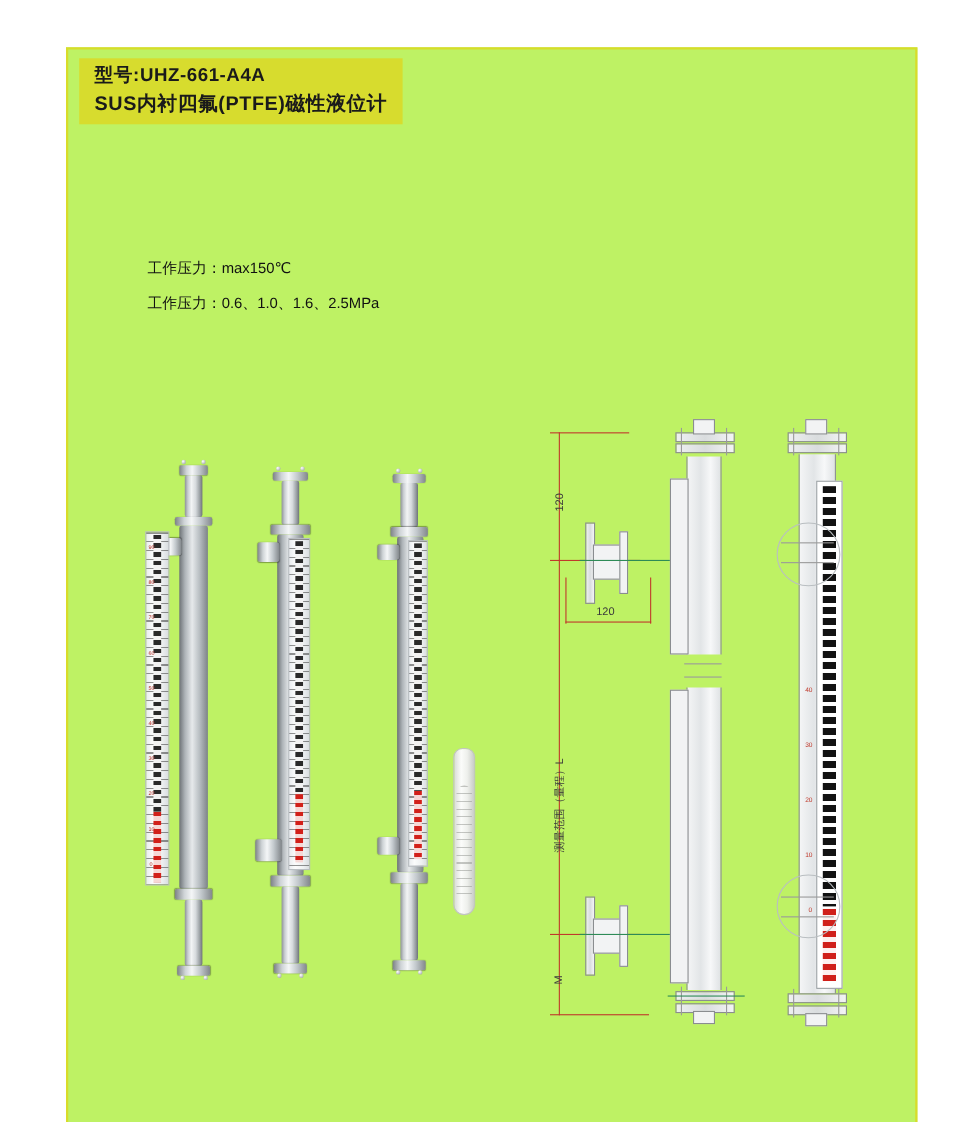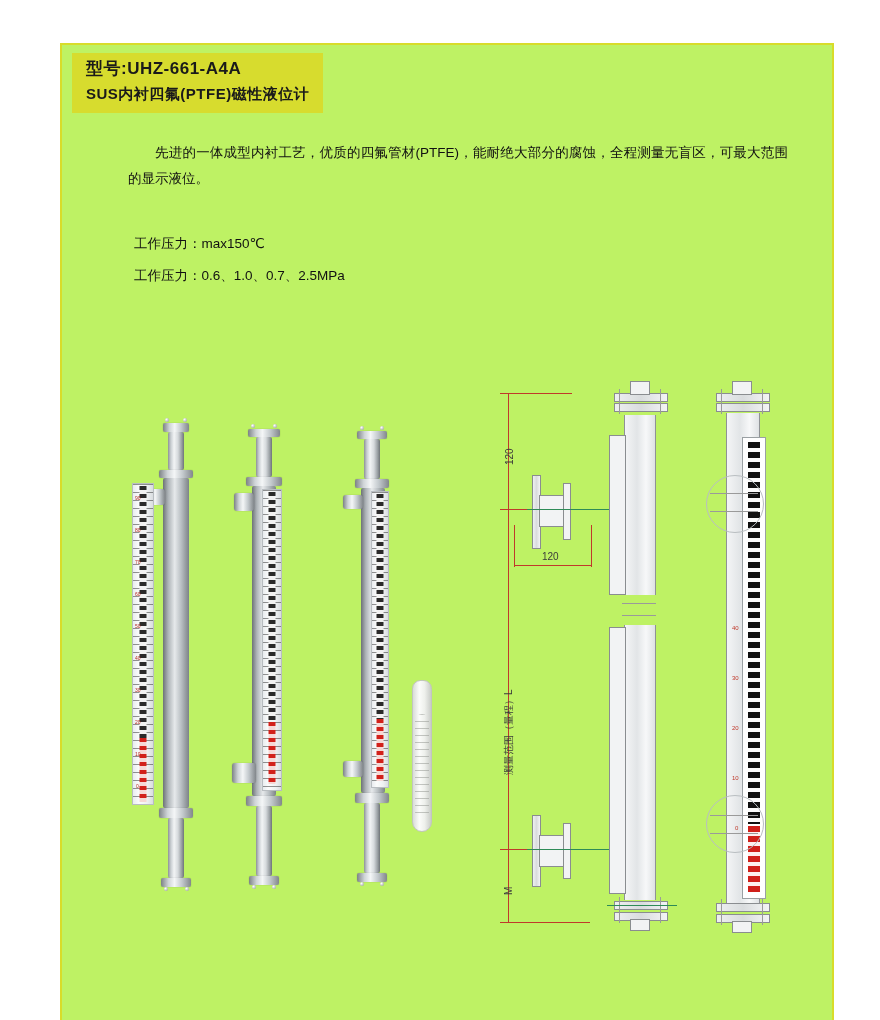--- a/index.html
+++ b/index.html
@@ -2,21 +2,21 @@
 <html><head>
 <meta charset="utf-8">
 <style>
   html,body{margin:0;padding:0;background:#fff;}
   body{width:880px;height:1020px;font-family:"Liberation Sans","DejaVu Sans",sans-serif;overflow:hidden;}
   .page{position:relative;width:880px;height:1020px;background:#fff;}
   .frame{position:absolute;left:60px;top:10px;width:770px;height:975px;border:2px solid #d8dc2a;background:#bef264;margin-top:33px;}
   
   .title-block{position:absolute;left:10px;top:8px;background:#d7dc2e;padding:4px 14px 6px 14px;}
   .title-line1{font-size:17px;font-weight:bold;color:#1a1a1a;letter-spacing:.5px;line-height:24px;}
-  .title-line2{font-size:15px;font-weight:bold;color:#1a1a1a;letter-spacing:.5px;line-height:26px;}
+  .title-line2{font-size:18px;font-weight:bold;color:#1a1a1a;letter-spacing:.5px;line-height:26px;}
   
   .desc{position:absolute;left:66px;top:95px;width:660px;font-size:13.5px;color:#111;line-height:26px;text-align:justify;}
   .desc .ind{text-indent:2em;display:block;}
   .spec{position:absolute;left:72px;font-size:13.5px;color:#111;line-height:22px;}
   .spec1{top:156px;}
   .spec2{top:188px;}
   .spec3{top:220px;}
 
   
   .photo{position:absolute;}
@@ -71,25 +71,22 @@
 <body>
 
 <div class="page">
   <div class="frame">
 
     <div class="title-block">
       <div class="title-line1">型号:UHZ-661-A4A</div>
       <div class="title-line2">SUS内衬四氟(PTFE)磁性液位计</div>
     </div>
 
-    <div class="desc">
-      <span class="ind">先进的一体成型内衬工艺，优质的四氟管材(PTFE)，能耐绝大部分的腐蚀，全程测量无盲区，可最大范围的显示液位。</span>
-    </div>
     <div class="spec spec2">工作压力：max150℃</div>
-    <div class="spec spec3">工作压力：0.6、1.0、0.7、2.5MPa</div>
+    <div class="spec spec3">工作压力：0.6、1.0、1.6、2.5MPa</div>
 
     <div class="photo" style="left:45px;top:370px;width:110px;height:500px;">
 
       <div class="flange" style="left:56px;top:8px;width:26px;height:9px;"></div>
       <div class="bolt" style="left:58px;top:3px;"></div>
       <div class="bolt" style="left:76px;top:3px;"></div>
       <div class="tube" style="left:61px;top:17px;width:16px;height:38px;"></div>
       <div class="flange" style="left:52px;top:55px;width:34px;height:8px;"></div>
 
       <div class="tube-dark" style="left:56px;top:63px;width:26px;height:330px;"></div>

